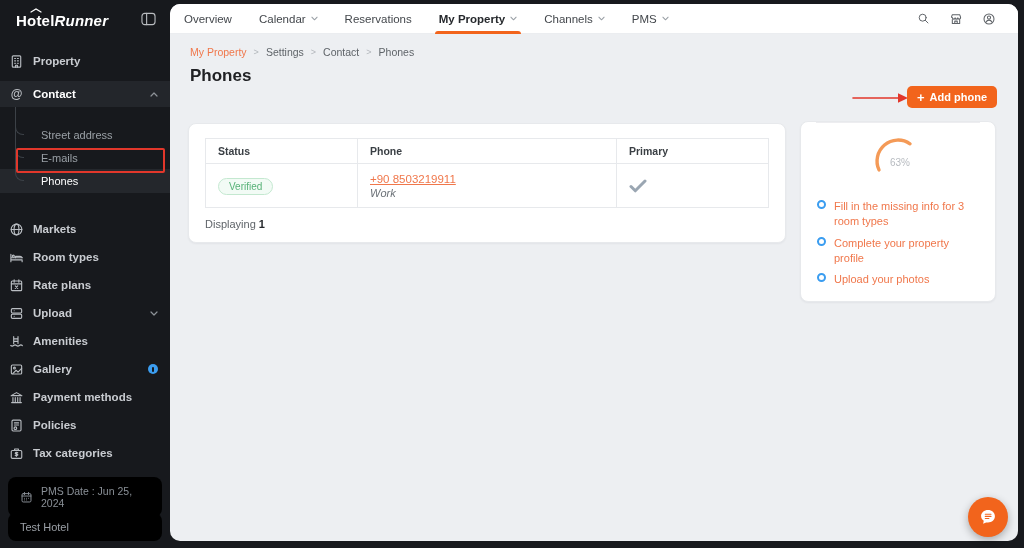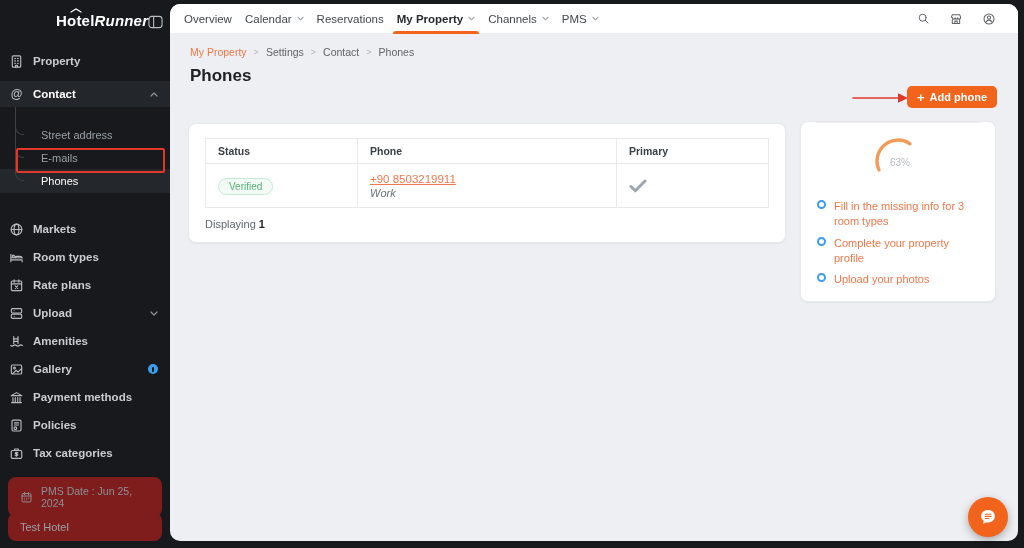--- a/index.html
+++ b/index.html
@@ -3,49 +3,49 @@
 <meta charset="utf-8">
 <style>
   * { margin:0; padding:0; box-sizing:border-box; }
   html,body { width:1024px; height:548px; overflow:hidden; }
   body { background:#17191d; font-family:"Liberation Sans", sans-serif; position:relative; }
   svg { display:block; }
   .ic { stroke:currentColor; fill:none; stroke-width:1.2; stroke-linecap:round; stroke-linejoin:round; }
 
   
   .sidebar { position:absolute; left:0; top:0; width:170px; height:548px; background:#17191d; color:#c9ccd1; }
-  .logo-row { display:flex; align-items:flex-end; justify-content:space-between; padding:12px 14px 10px 16px;margin-left:40px; }
+  .logo-row { display:flex; align-items:flex-start; justify-content:space-between; padding:12px 14px 10px 16px; }
   .logo { color:#fff; font-size:15px; letter-spacing:.2px; position:relative; }
   .logo b { font-weight:bold; }
   .logo i { font-style:italic; font-weight:bold; }
   .logo .roof { position:absolute; left:14px; top:-4px; }
   .collapse-btn { color:#b9bcc0; cursor:pointer; }
   .nav-item { display:flex; align-items:center; height:28px; padding:0 12px 0 9px; font-size:11.5px; font-weight:bold; color:#c9ccd1; cursor:pointer; }
   .nav-item .nicon { width:15px; height:15px; margin-right:9px; flex:none; color:#b9bdc2; display:flex; align-items:center; justify-content:center; }
   .nav-item .spacer { flex:1; }
   .nav-item.active { background:#23262b; color:#fff; }
   .chev { color:#8d9298; }
   .at-glyph { font-size:12px; font-weight:bold; line-height:1; }
   .subtree { position:relative; padding:4px 0 6px; }
   .subtree .trunk { position:absolute; left:15px; top:0; bottom:28px; width:1px; background:#3c4147; }
   .sub-item { position:relative; height:23px; display:flex; align-items:center; padding-left:41px; font-size:11px; color:#9aa0a6; cursor:pointer; }
   .sub-item .hook { position:absolute; left:15px; top:-6px; width:9px; height:18px; border-left:1px solid #3c4147; border-bottom:1px solid #3c4147; border-bottom-left-radius:8px; }
   .sub-item.current { color:#fff; background:#24272c; height:24px; }
   .annot-box { position:absolute; left:16px; top:148px; width:149px; height:25px; border:2px solid #e2372b; border-radius:2px; pointer-events:none; }
   .badge-info { width:10px; height:10px; border-radius:50%; background:#3b9df0; display:flex; align-items:center; justify-content:center; }
   .badge-info .bar { width:2px; height:5px; background:#17191d; border-radius:1px; }
-  .pill-box { margin:0 8px; background:#7f1d1d; border-radius:8px; display:flex; align-items:center; padding:8px 12px; color:#8a9097; font-size:10.5px; cursor:pointer; }
+  .pill-box { margin:0 8px; background:#000000; border-radius:8px; display:flex; align-items:center; padding:8px 12px; color:#8a9097; font-size:10.5px; cursor:pointer; }
   .pill-box .nicon { margin-right:8px; color:#8a9097; }
   .pms-box { position:absolute; left:0; right:0; top:477px; margin:0 8px; }
   .hotel-box { position:absolute; left:0; right:0; top:513px; margin:0 8px; color:#9ba0a6; font-size:11px; }
 
   
   .shell { position:absolute; left:170px; top:4px; width:848px; height:537px; background:#edeff2; border-radius:10px; overflow:hidden; }
   .topbar { height:30px; background:#fff; border-bottom:1px solid #ebedf0; display:flex; align-items:center; padding:0 14px; }
-  .topnav { display:flex; align-items:center; gap:13px; }
+  .topnav { display:flex; align-items:center; gap:27px; }
   .topnav .titem { position:relative; display:flex; align-items:center; gap:5px; height:30px; font-size:11.5px; color:#43474c; cursor:pointer; }
   .topnav .titem .chev { color:#9aa0a6; }
   .topnav .titem.active { color:#26292d; font-weight:bold; }
   .topnav .titem.active::after { content:""; position:absolute; left:-4px; right:-4px; bottom:0; height:3px; background:#f2641c; border-radius:3px 3px 0 0; }
   .top-icons { margin-left:auto; display:flex; align-items:center; gap:19px; color:#5f6368; padding-right:8px; }
   .top-icons .tico { cursor:pointer; }
 
   .main { position:relative; height:506px; }
   .breadcrumb { display:flex; align-items:center; gap:7px; padding:12px 0 0 20px; font-size:10.5px; color:#5f6469; }
   .breadcrumb .crumb-link { color:#f0774b; cursor:pointer; }

